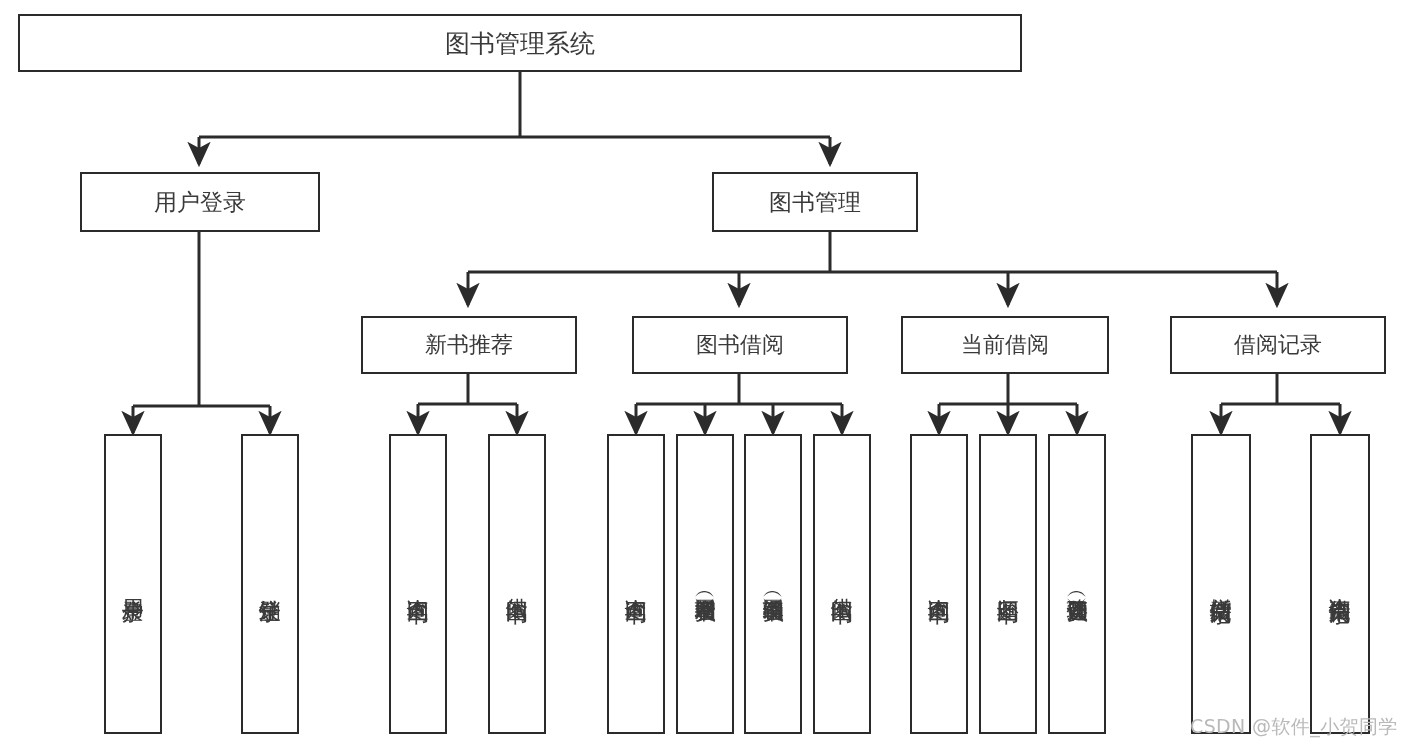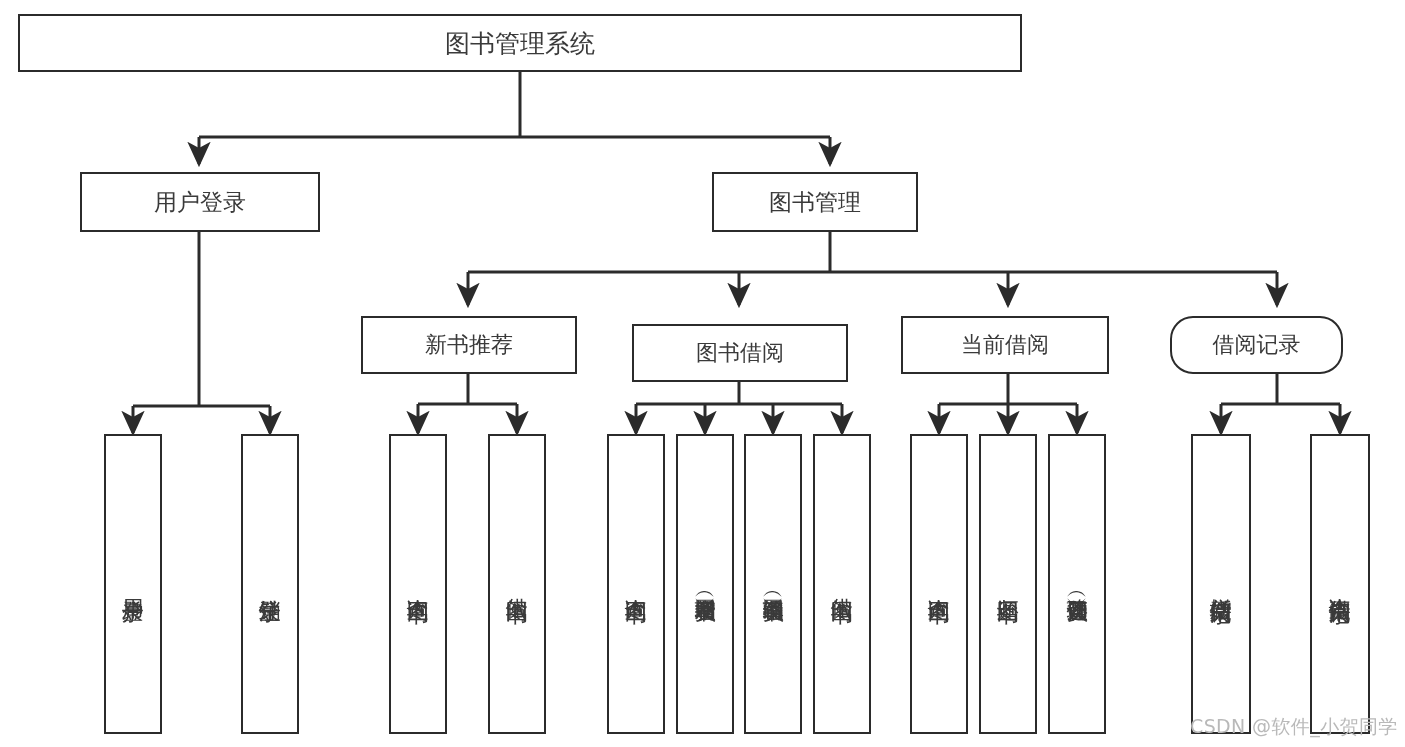--- a/index.html
+++ b/index.html
@@ -132,29 +132,29 @@
   </div>
 
   <div class="node level2 horizontal" style="left:712px; top:172px; width:206px; height:60px;">
     <span class="label">图书管理</span>
   </div>
 
   <div class="node level3 horizontal" style="left:361px; top:316px; width:216px; height:58px;">
     <span class="label">新书推荐</span>
   </div>
 
-  <div class="node level3 horizontal" style="left:632px; top:324px; width:216px; height:58px;">
+  <div class="node level3 horizontal" style="left:632px; top:316px; width:216px; height:58px;">
     <span class="label">图书借阅</span>
   </div>
 
   <div class="node level3 horizontal" style="left:901px; top:316px; width:208px; height:58px;">
     <span class="label">当前借阅</span>
   </div>
 
-  <div class="node level3 horizontal" style="left:1170px; top:316px; width:173px; height:58px;border-radius:23px;">
+  <div class="node level3 horizontal" style="left:1170px; top:316px; width:216px; height:58px;">
     <span class="label">借阅记录</span>
   </div>
 
   <div class="node leaf vertical" style="left:104px; top:434px; width:58px; height:300px;">
     <span class="label">用户登录</span>
   </div>
 
   <div class="node leaf vertical" style="left:241px; top:434px; width:58px; height:300px;">
     <span class="label">注销登录</span>
   </div>

